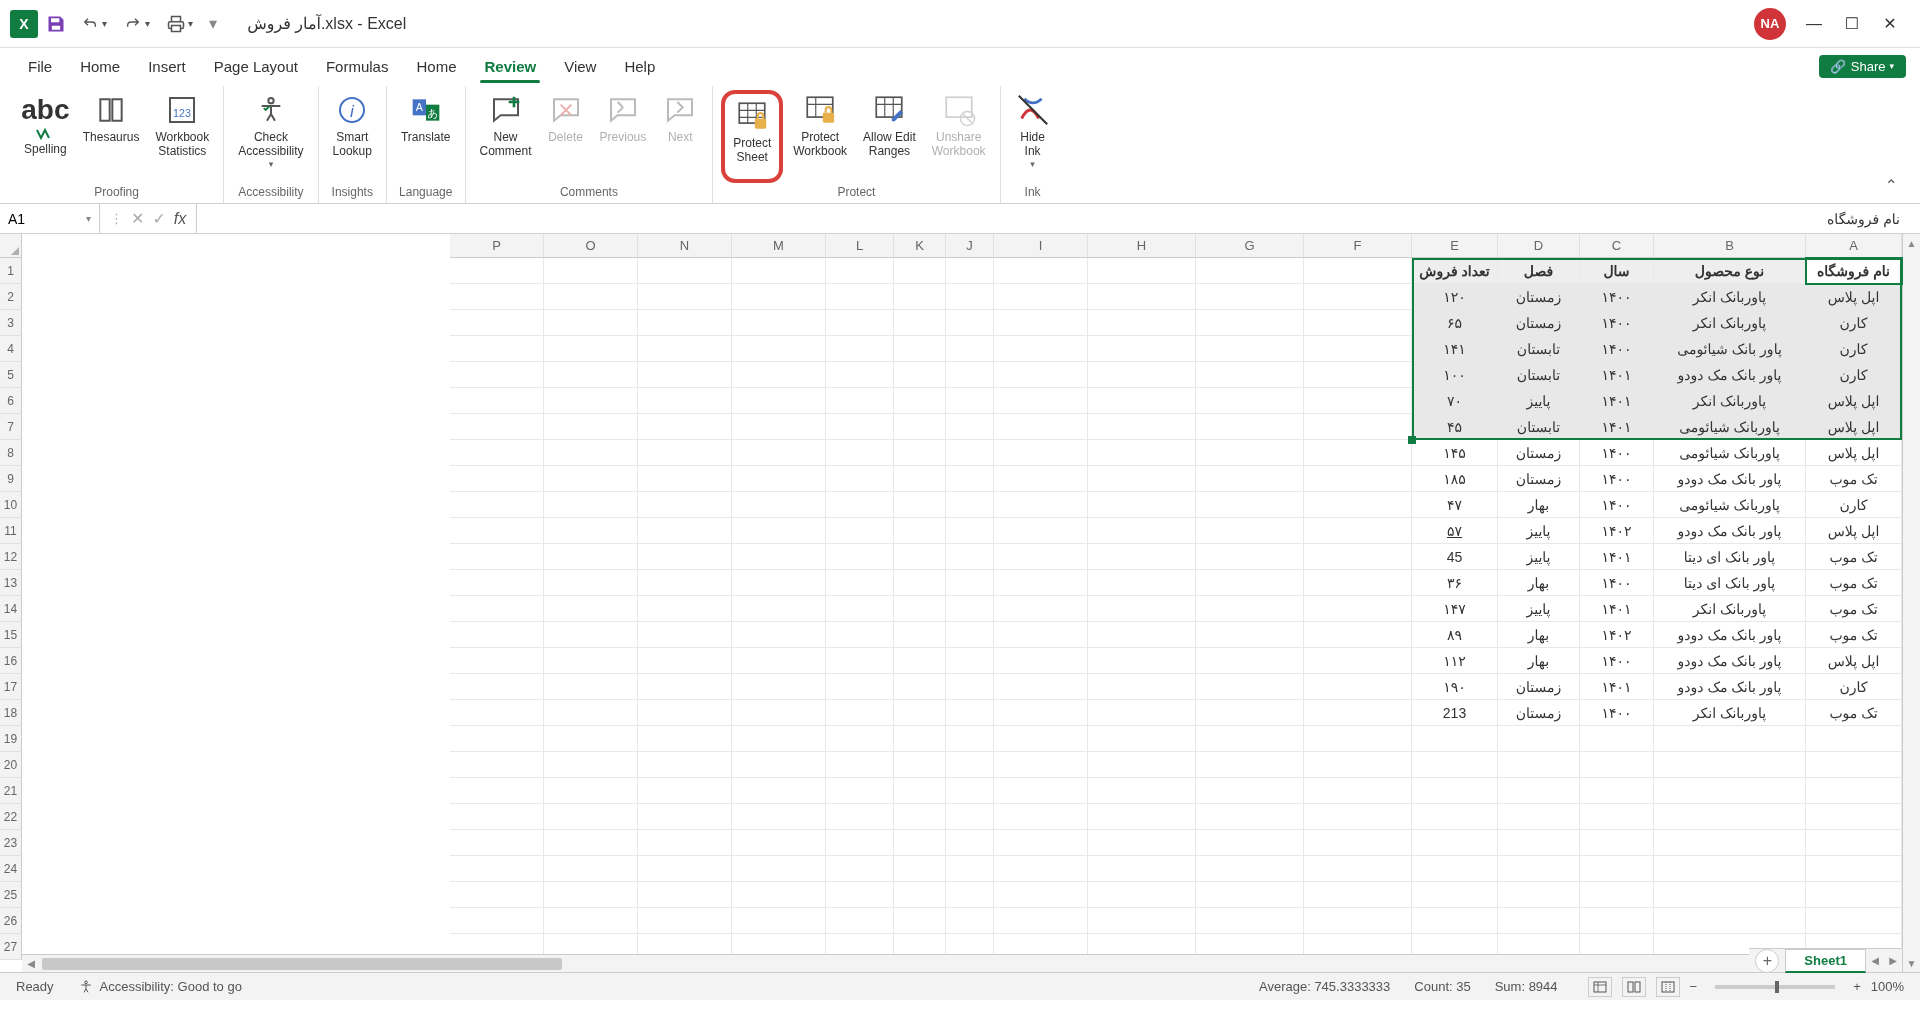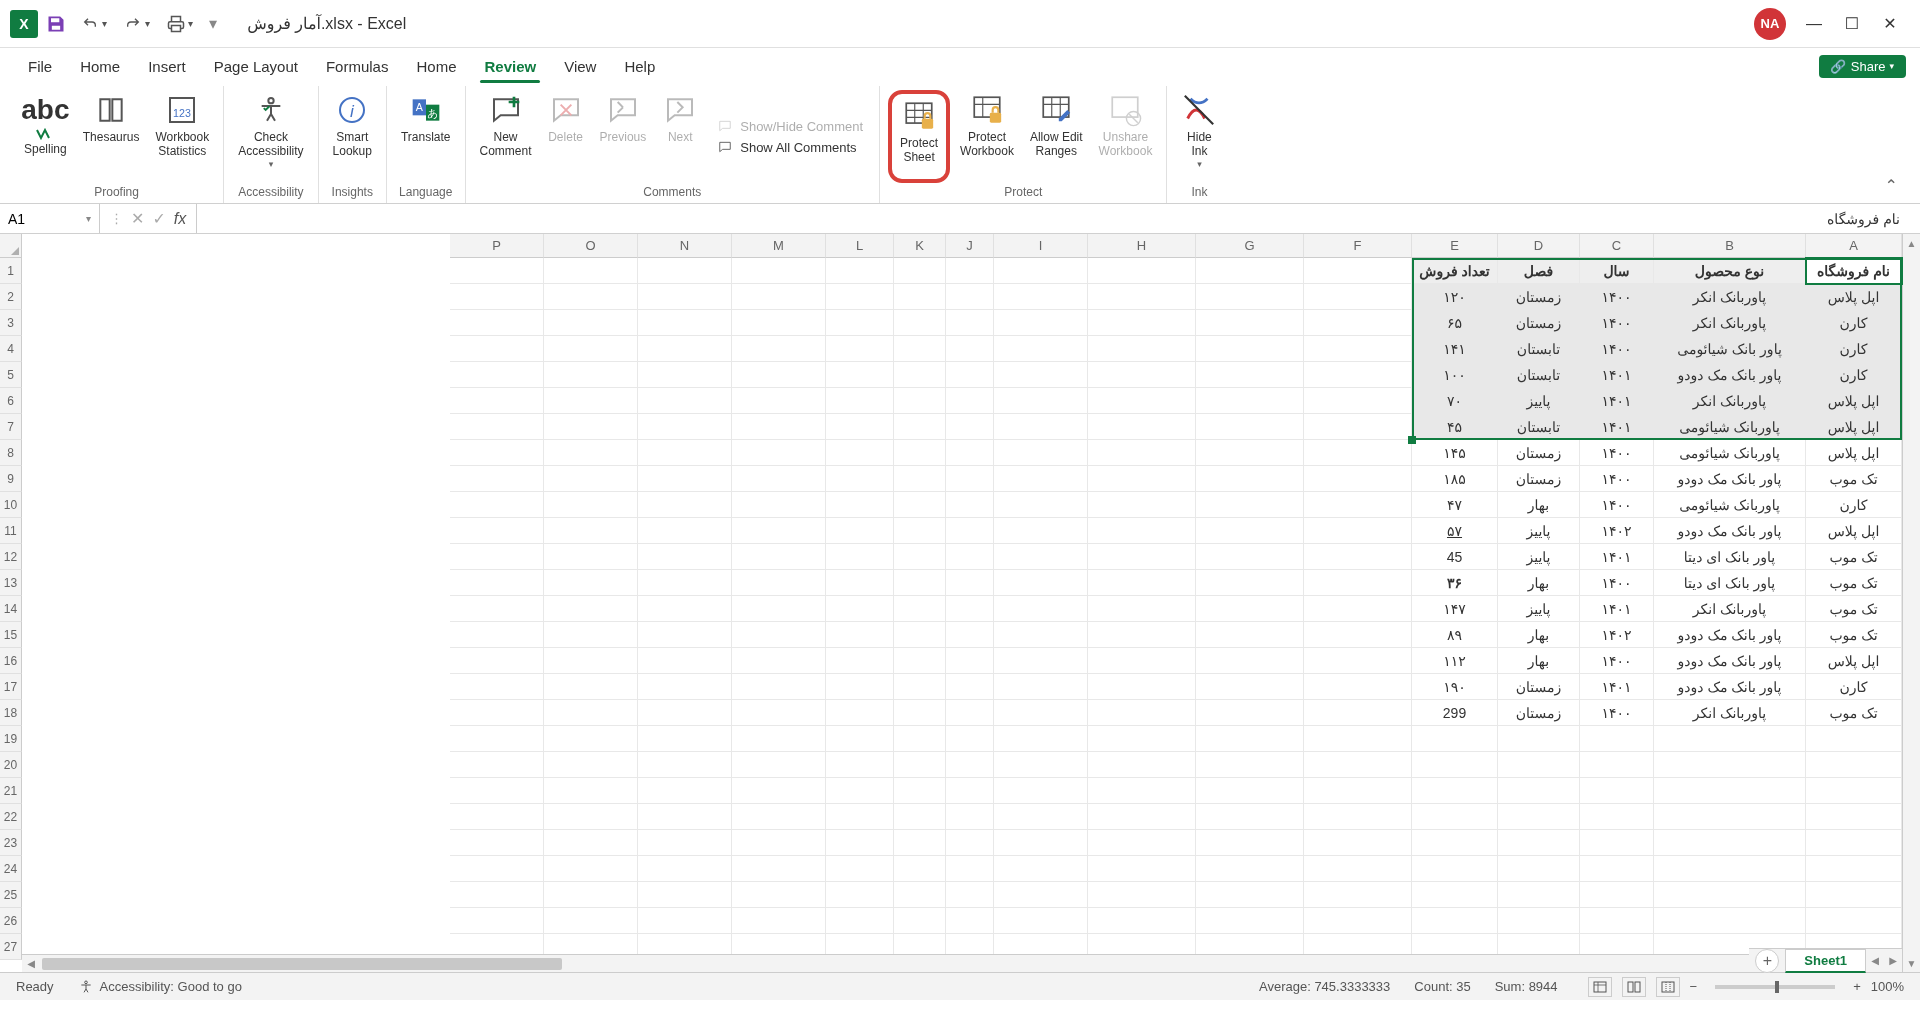--- a/index.html
+++ b/index.html
@@ -258,34 +258,20 @@
         <div class="ribbon-lbl">Previous</div>
       </div>
       <div class="ribbon-btn disabled">
         <div class="ribbon-icon">
             <svg width="32" height="32" viewBox="0 0 24 24">
               <path d="M3 4h18v12H8l-5 4V4z" fill="none" stroke="#555" stroke-width="1.5"></path>
               <path d="M10 6l4 4-4 4" stroke="#555" stroke-width="1.5" fill="none"></path>
             </svg>
           </div>
         <div class="ribbon-lbl">Next</div>
-      </div>
-      <div class="comments-stack">
-        <div class="disabled">
-            <svg width="18" height="14" viewBox="0 0 24 24">
-              <path d="M3 4h18v12H8l-5 4V4z" fill="none" stroke="#888" stroke-width="1.5"></path>
-            </svg>
-            <span>Show/Hide Comment</span>
-          </div>
-        <div>
-            <svg width="18" height="14" viewBox="0 0 24 24">
-              <path d="M3 4h18v12H8l-5 4V4z" fill="none" stroke="#555" stroke-width="1.5"></path>
-            </svg>
-            <span>Show All Comments</span>
-          </div>
       </div>
     </div>
     <div class="ribbon-group-label">Comments</div>
   </div>
 
   <div class="ribbon-group">
     <div class="ribbon-group-items">
       <div class="highlight-circle">
         <div class="ribbon-btn">
           <div class="ribbon-icon">
@@ -637,21 +623,21 @@
         <div class="cell" style="width: 94px;"></div>
         <div class="cell" style="width: 94px;"></div>
         <div class="cell" style="width: 94px;"></div>
         <div class="cell" style="width: 94px;"></div>
       </div>
       <div class="cell-row">
         <div class="cell" style="width: 96px;">تک موب</div>
         <div class="cell" style="width: 152px;">پاور بانک ای دیتا</div>
         <div class="cell" style="width: 74px;">۱۴۰۰</div>
         <div class="cell" style="width: 82px;">بهار</div>
-        <div class="cell" style="width: 86px; font-weight: bold;">۳۶</div>
+        <div class="cell" style="width: 86px;">۳۶</div>
         <div class="cell" style="width: 108px;"></div>
         <div class="cell" style="width: 108px;"></div>
         <div class="cell" style="width: 108px;"></div>
         <div class="cell" style="width: 94px;"></div>
         <div class="cell" style="width: 48px;"></div>
         <div class="cell" style="width: 52px;"></div>
         <div class="cell" style="width: 68px;"></div>
         <div class="cell" style="width: 94px;"></div>
         <div class="cell" style="width: 94px;"></div>
         <div class="cell" style="width: 94px;"></div>
@@ -727,21 +713,21 @@
         <div class="cell" style="width: 94px;"></div>
         <div class="cell" style="width: 94px;"></div>
         <div class="cell" style="width: 94px;"></div>
         <div class="cell" style="width: 94px;"></div>
       </div>
       <div class="cell-row">
         <div class="cell" style="width: 96px;">تک موب</div>
         <div class="cell" style="width: 152px;">پاوربانک انکر</div>
         <div class="cell" style="width: 74px;">۱۴۰۰</div>
         <div class="cell" style="width: 82px;">زمستان</div>
-        <div class="cell" style="width: 86px;">299</div>
+        <div class="cell" style="width: 86px;">213</div>
         <div class="cell" style="width: 108px;"></div>
         <div class="cell" style="width: 108px;"></div>
         <div class="cell" style="width: 108px;"></div>
         <div class="cell" style="width: 94px;"></div>
         <div class="cell" style="width: 48px;"></div>
         <div class="cell" style="width: 52px;"></div>
         <div class="cell" style="width: 68px;"></div>
         <div class="cell" style="width: 94px;"></div>
         <div class="cell" style="width: 94px;"></div>
         <div class="cell" style="width: 94px;"></div>

